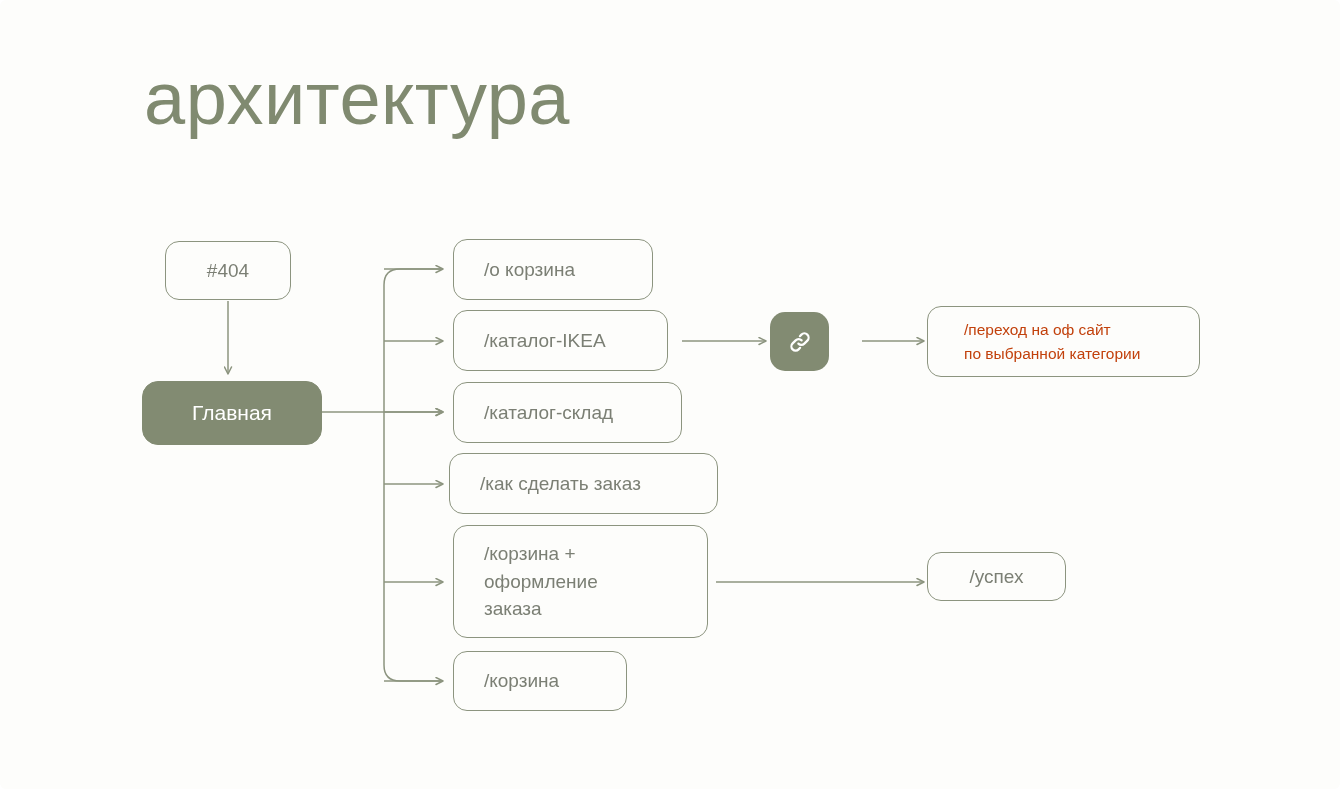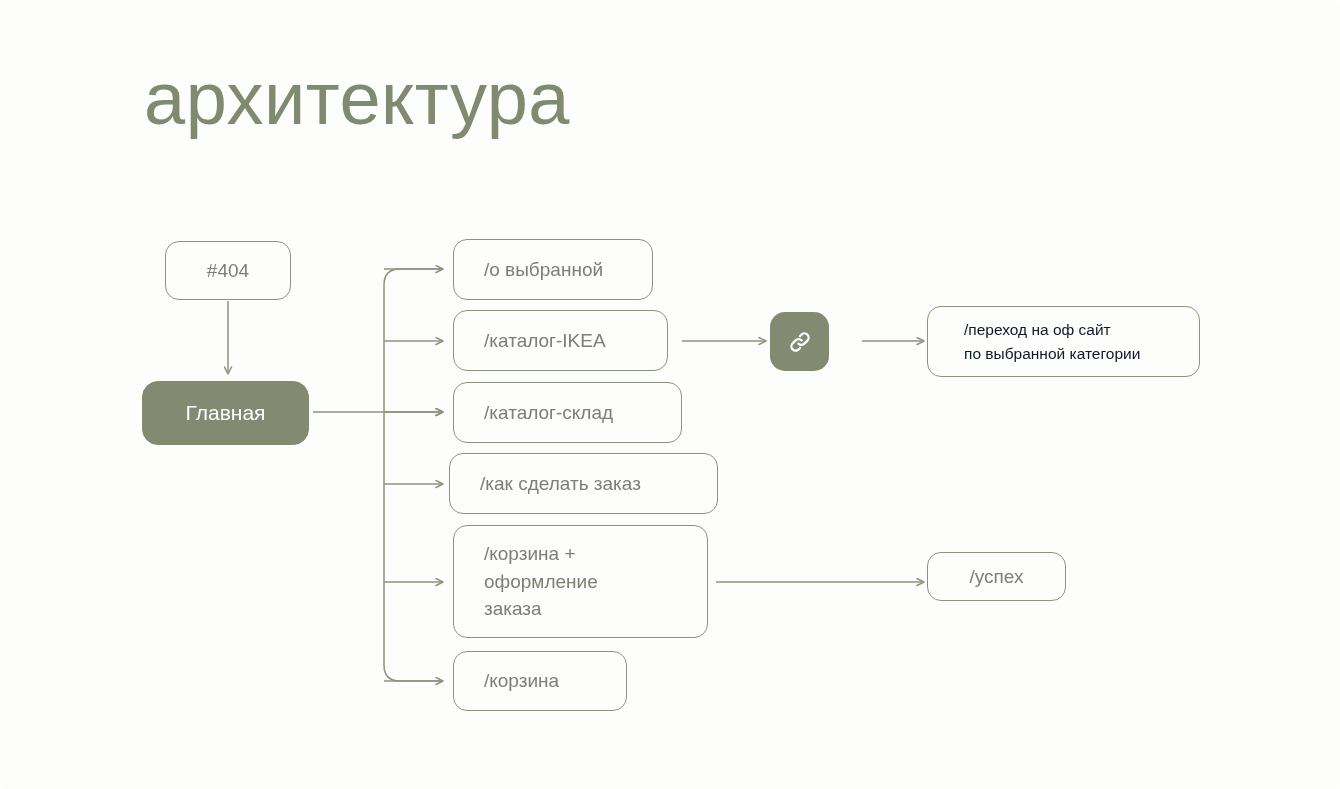--- a/index.html
+++ b/index.html
@@ -53,21 +53,21 @@
   .node.filled {
     background: #828b72;
     border-color: #828b72;
     color: #ffffff;
     border-radius: 16px;
   }
   .node.small-text {
     font-size: 15.5px;
     line-height: 1.5;
     padding-left: 36px;
-    color: #0f172a;
+    color: #c2410c;
   }
   #link-node {
     position: absolute;
     left: 770px;
     top: 312px;
     width: 59px;
     height: 59px;
     background: #828b72;
     border-radius: 15px;
     display: flex;
@@ -118,26 +118,26 @@
       <path d="M862,341 L924,341" marker-end="url(#arrowhead)"></path>
 
       <path d="M716,582 L924,582" marker-end="url(#arrowhead)"></path>
     </g>
   </svg>
 
   <div class="node centered" style="left:165px; top:241px; width:126px; height:59px;">
     <span>#404</span>
   </div>
 
-  <div class="node filled centered" style="left:142px; top:381px; width:167px; height:64px; font-size:21px;">
+  <div class="node filled centered" style="left:142px; top:381px; width:180px; height:64px; font-size:21px;">
     <span>Главная</span>
   </div>
 
   <div class="node lefty" style="left:453px; top:239px; width:200px; height:61px;">
-    <span>/о выбранной</span>
+    <span>/о корзина</span>
   </div>
 
   <div class="node lefty" style="left:453px; top:382px; width:229px; height:61px;">
     <span>/каталог-склад</span>
   </div>
 
   <div class="node lefty" style="left:453px; top:310px; width:215px; height:61px;">
     <span>/каталог-IKEA</span>
   </div>
 

